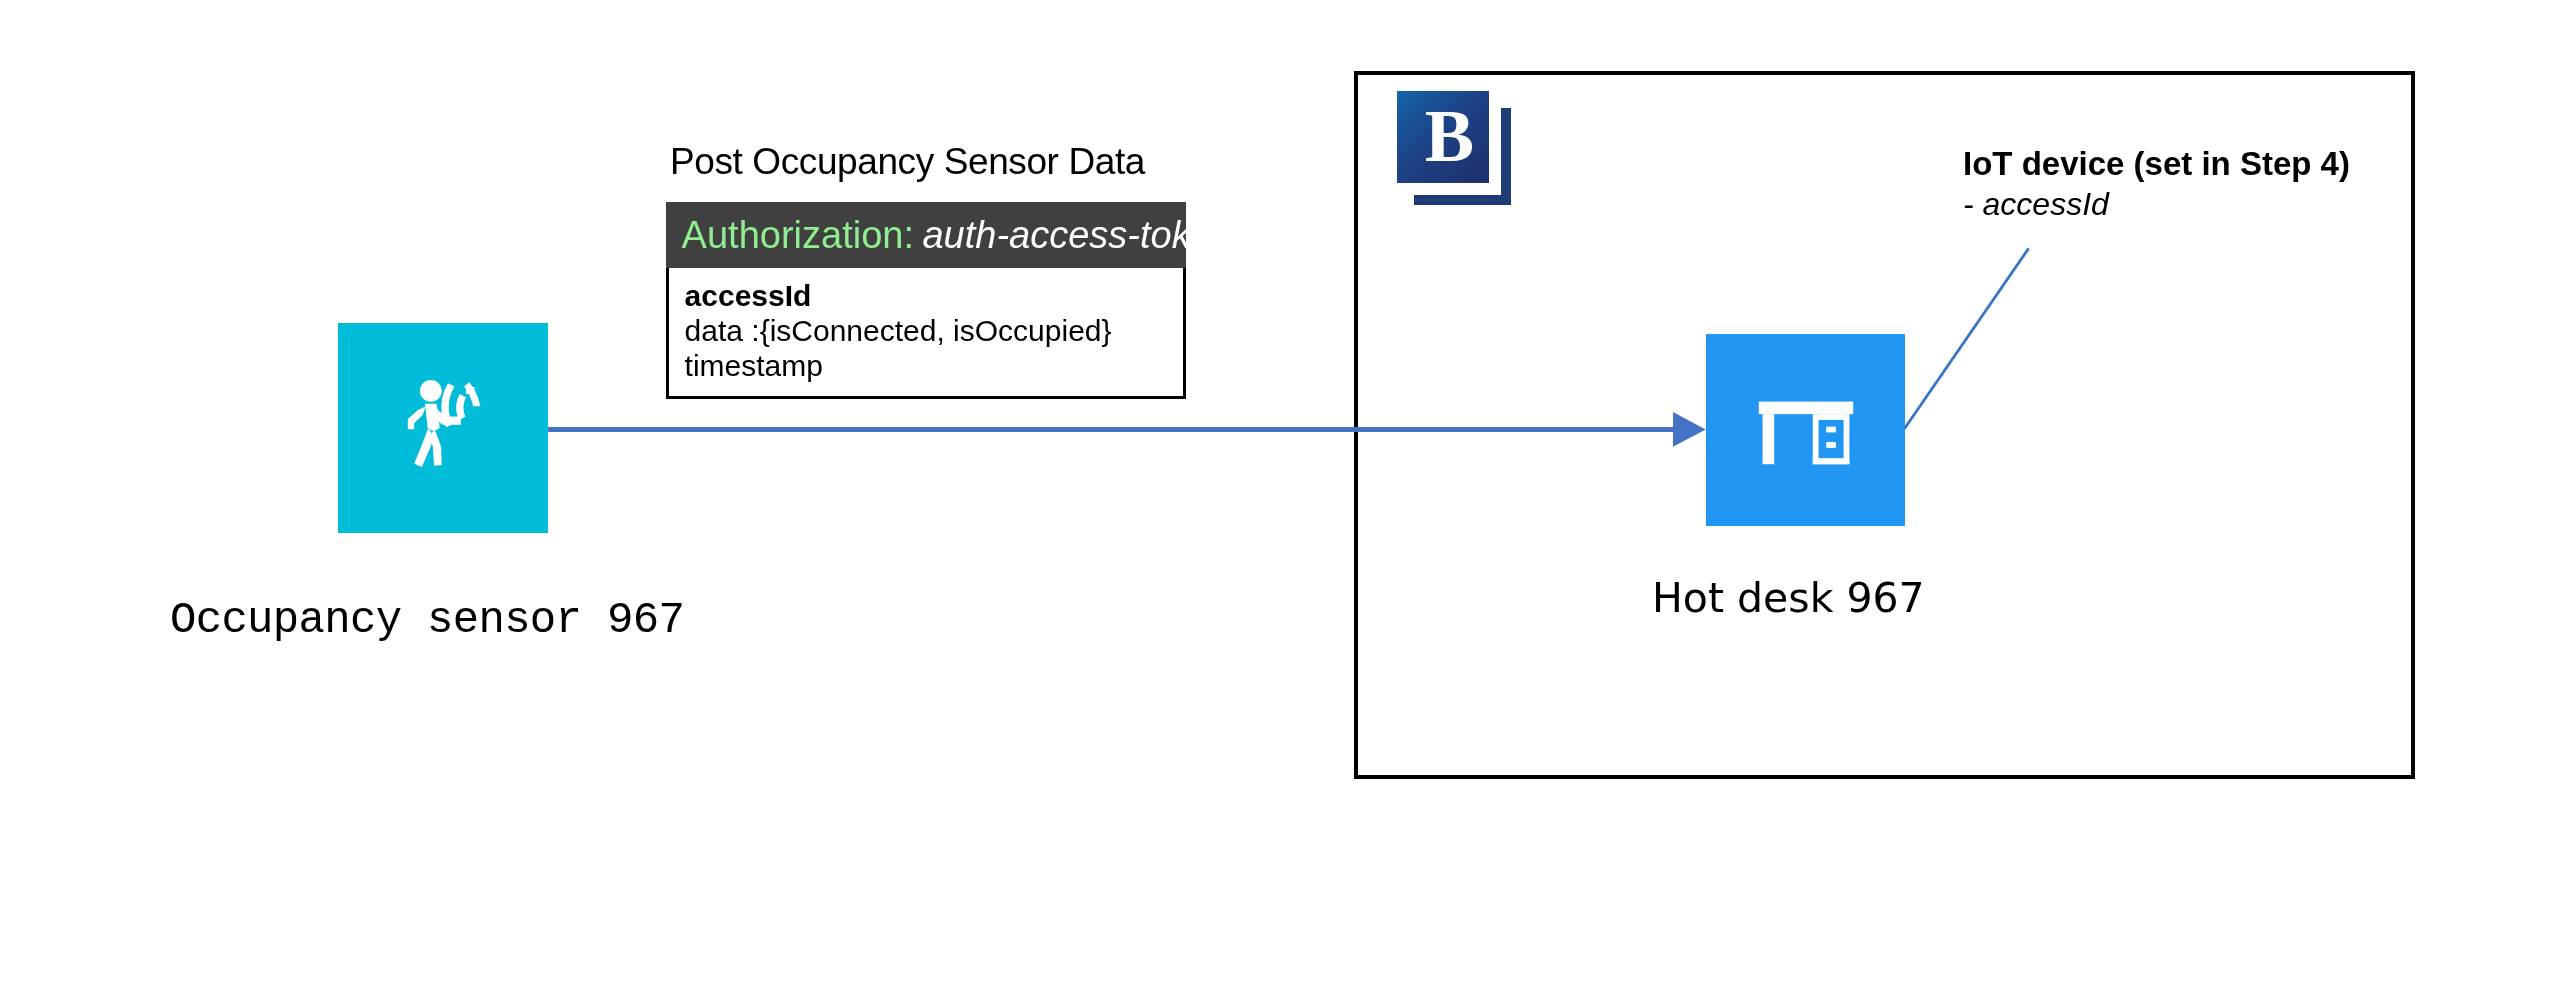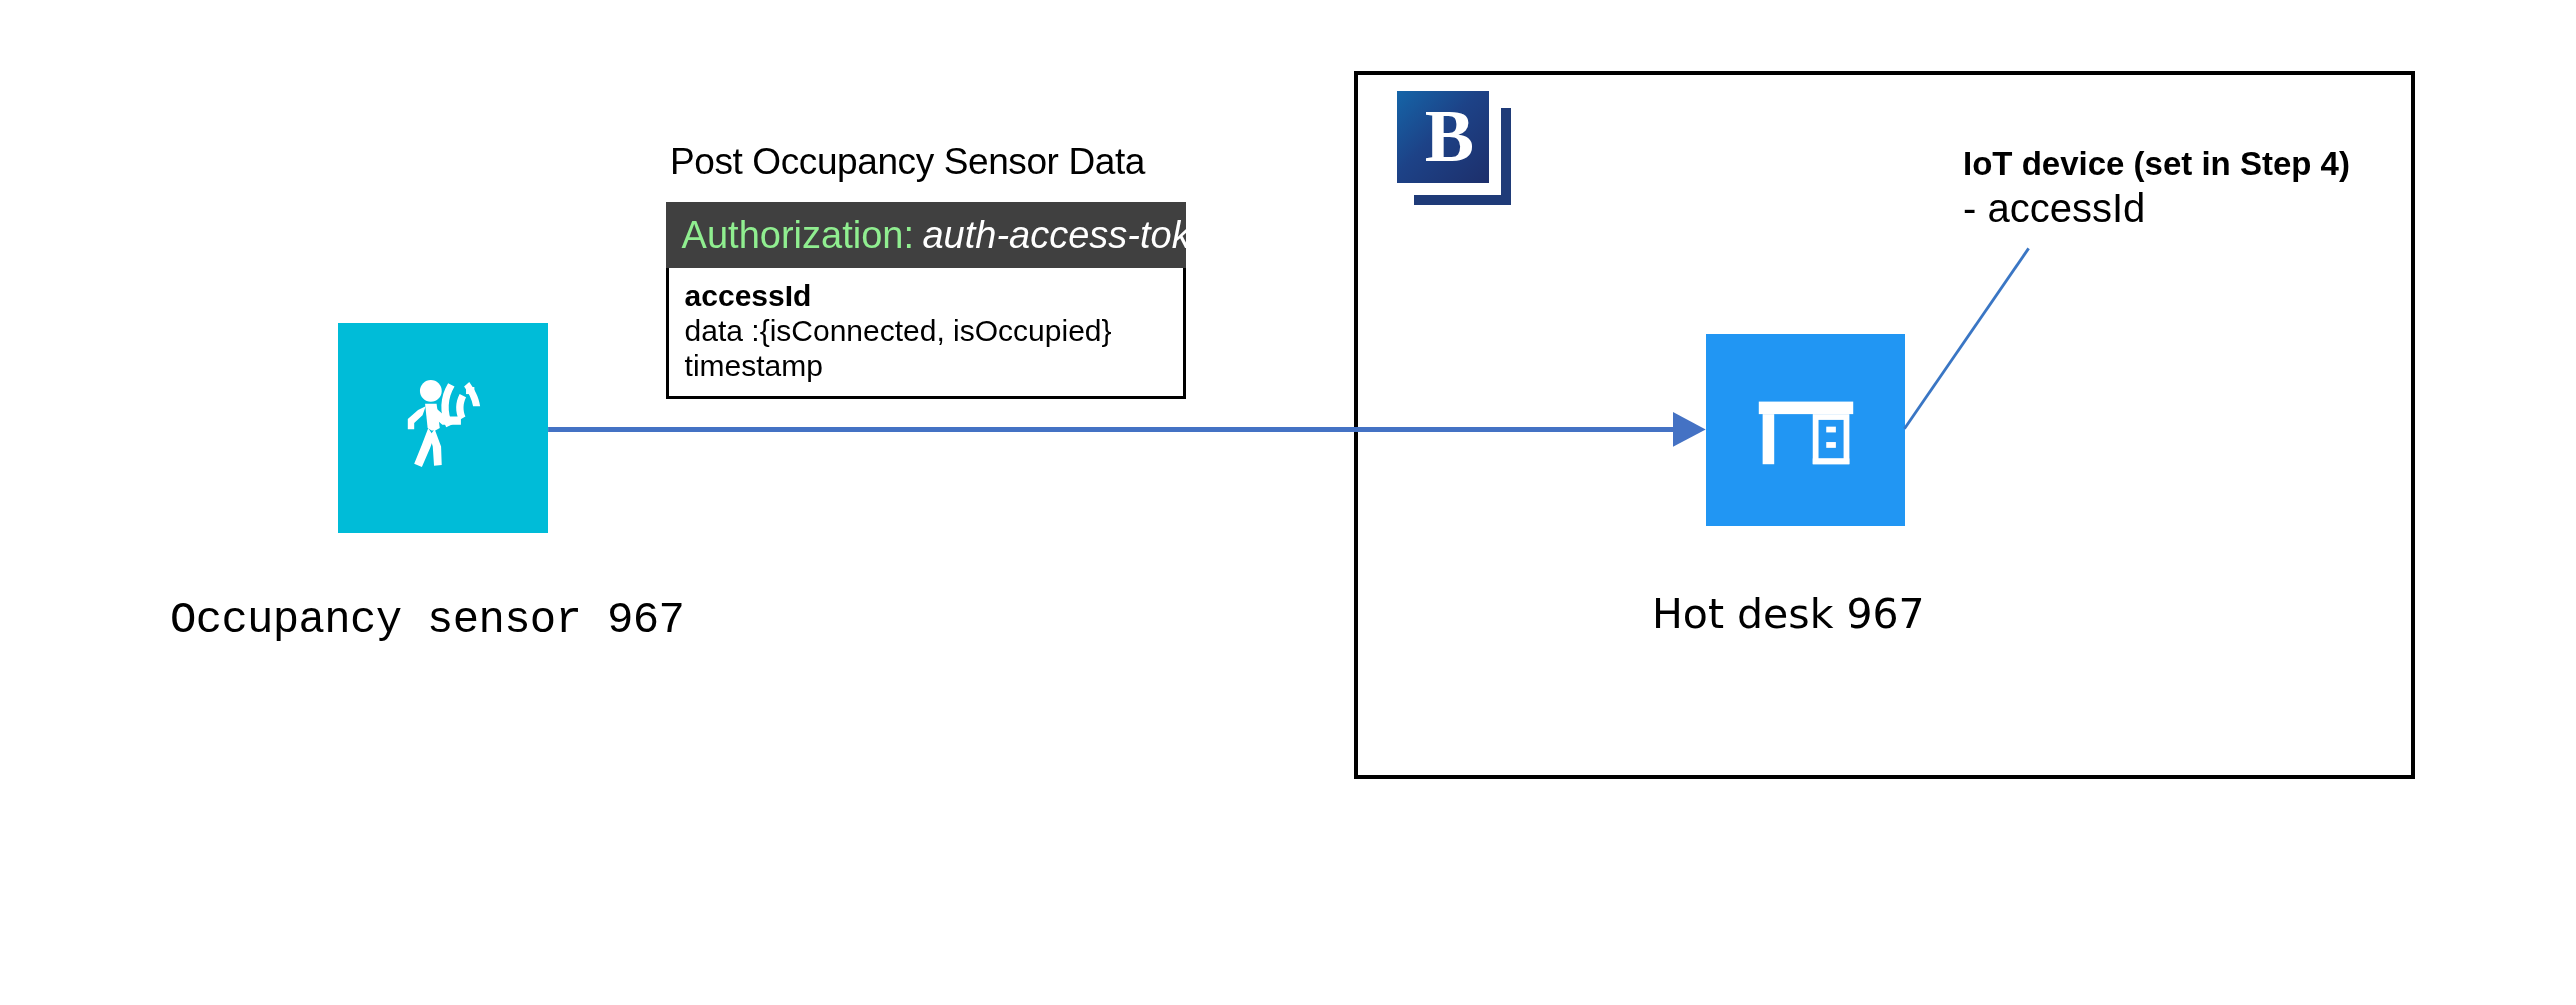--- a/index.html
+++ b/index.html
@@ -107,21 +107,21 @@
   .caption.sensor-caption {
     left: 170px;
     top: 595px;
     font-family: Liberation Mono, monospace;
     font-stretch: condensed;
     font-size: 44px;
     letter-spacing: -0.7px;
   }
   .caption.desk-caption {
     left: 1652px;
-    top: 590px;
+    top: 574px;
     font-family: "DejaVu Sans", sans-serif;
     font-size: 41px;
   }
 
   
   .request-title {
     position: absolute;
     left: 670px;
     top: 141px;
     font-family: "Liberation Sans Narrow", "Liberation Sans", sans-serif;
@@ -185,23 +185,24 @@
   }
   .annotation .anno-title {
     font-family: "Liberation Sans Narrow", "Liberation Sans", sans-serif;
     font-stretch: condensed;
     font-size: 33px;
     font-weight: 700;
   }
   .annotation .anno-sub {
     font-family: "Liberation Sans Narrow", "Liberation Sans", sans-serif;
     font-stretch: condensed;
-    font-size: 40px;
+    font-size: 32px;
     font-weight: 400;
     margin-top: 2.8px;
+    font-style: italic;
   }
 
   
   .connectors {
     position: absolute;
     left: 0;
     top: 0;
     width: 2576px;
     height: 1005px;
     pointer-events: none;

